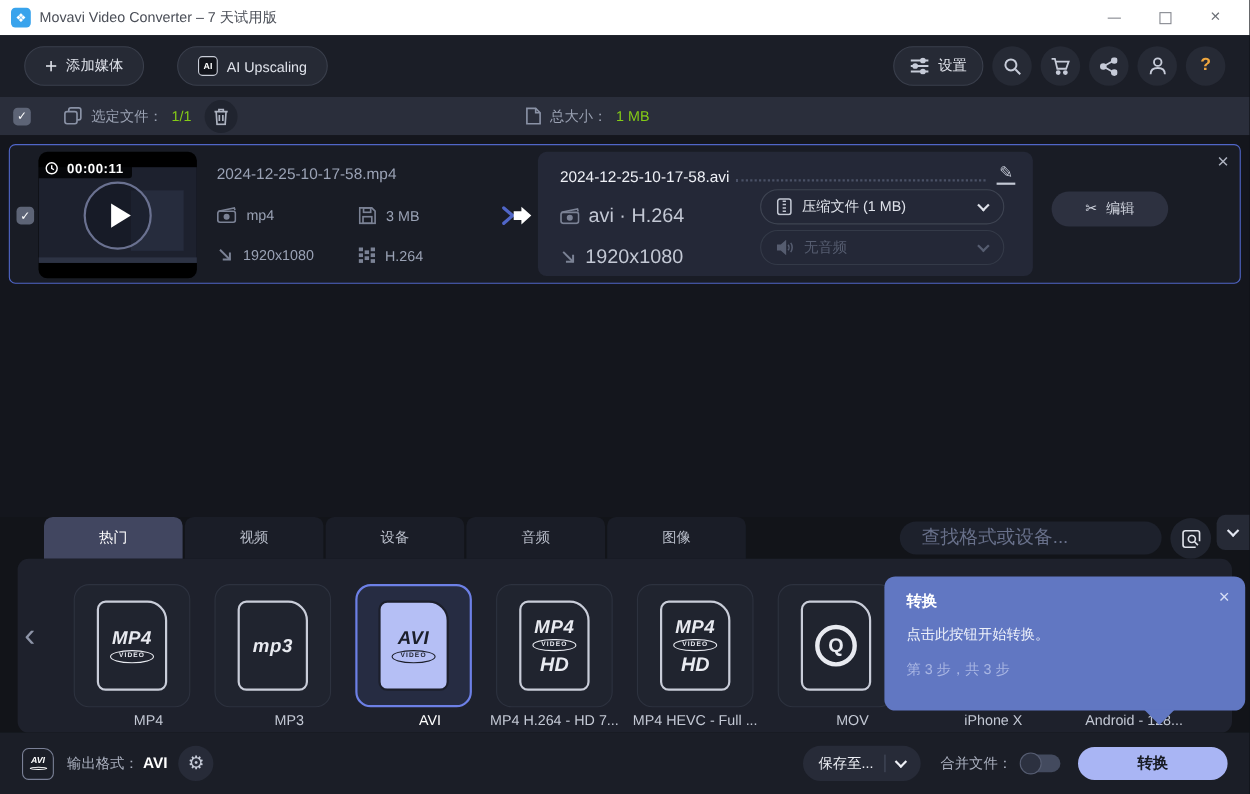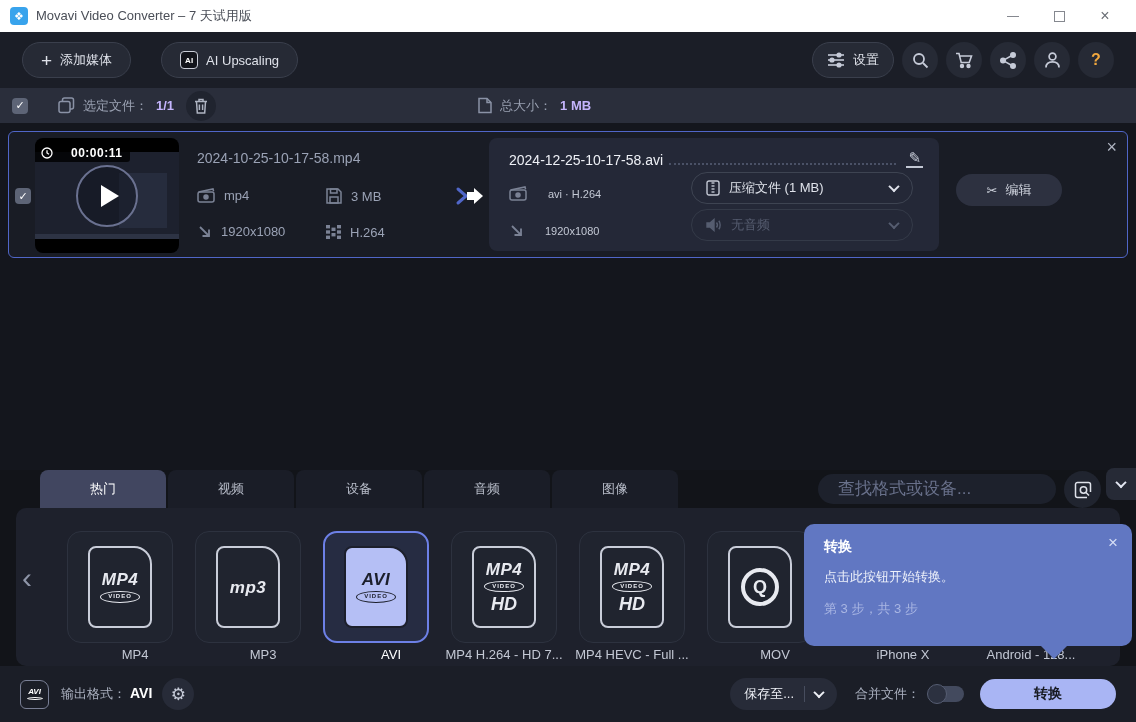--- a/index.html
+++ b/index.html
@@ -25,45 +25,45 @@
   .toolbar-right { margin-left:auto; display:flex; align-items:center; gap:8px; }
   .circle-btn { width:36px; height:36px; border-radius:50%; background:#262a35; display:flex; align-items:center; justify-content:center; color:#c6cbd8; cursor:pointer; }
   .help-btn { color:#f0a73e; font-weight:bold; font-size:16px; }
   .icon-svg { display:block; }
 
   
   .selectbar { position:absolute; top:88px; left:0; width:100%; height:35px; background:#2a2e3b; display:flex; align-items:center; padding:0 12px; }
   .checkbox { width:16px; height:16px; border-radius:4px; background:#5d6476; color:#fff; font-size:11px; display:flex; align-items:center; justify-content:center; cursor:pointer; }
   .sel-group { display:flex; align-items:center; gap:8px; margin-left:30px; color:#8a92a6; }
   .sel-label { color:#9aa1b2; }
-  .sel-value { color:#c4b5fd; font-weight:bold; }
+  .sel-value { color:#84cc16; font-weight:normal; }
   .trash-btn { width:30px; height:30px; border-radius:50%; background:#20242f; display:flex; align-items:center; justify-content:center; color:#aeb4c2; margin-left:12px; cursor:pointer; }
   .size-group { display:flex; align-items:center; gap:8px; margin-left:262px; color:#8a92a6; }
 
   
   .listarea { position:absolute; top:123px; left:0; width:100%; height:347px; background:#14161d; }
   .filerow { position:absolute; top:8px; left:8px; width:1120px; height:127px; background:#191c25; border:1px solid #5066c8; border-radius:6px; }
   .row-check { position:absolute; left:6px; top:56px; }
   .thumb { position:absolute; left:26px; top:6px; width:144px; height:115px; background:#000; border-radius:8px; overflow:hidden; }
   .thumb-inner { position:absolute; left:0; top:14px; right:0; bottom:14px; background:#1d212e; }
   .thumb-box { position:absolute; left:58%; top:30%; width:34%; height:48%; background:#262c3d; }
   .thumb-task { position:absolute; left:0; bottom:14px; width:100%; height:5px; background:#2d3344; }
-  .dur-badge { position:absolute; left:0; top:6px; background:rgba(0,0,0,.8); border-radius:0 3px 3px 0; padding:2px 8px 2px 6px; display:flex; align-items:center; gap:18px; color:#fff; font-weight:bold; font-size:12px; letter-spacing:.5px; }
+  .dur-badge { position:absolute; left:0; top:6px; background:rgba(0,0,0,.8); border-radius:0 3px 3px 0; padding:2px 8px 2px 6px; display:flex; align-items:center; gap:8px; color:#fff; font-weight:bold; font-size:12px; letter-spacing:.5px; }
   .play-circle { position:absolute; left:50%; top:50%; transform:translate(-50%,-50%); width:62px; height:62px; border-radius:50%; border:2px solid #6a7190; background:rgba(18,20,30,.45); display:flex; align-items:center; justify-content:center; cursor:pointer; }
   .play-tri { width:0; height:0; border-left:18px solid #fff; border-top:11px solid transparent; border-bottom:11px solid transparent; margin-left:5px; }
   .src-name { position:absolute; left:188px; top:18px; color:#9aa2b5; font-size:14px; }
   .meta { position:absolute; display:flex; align-items:center; gap:9px; color:#9aa2b5; font-size:13px; }
   .meta .mi { color:#7b8295; }
   .transfer { position:absolute; left:446px; top:52px; color:#ffffff; }
   .outpanel { position:absolute; left:480px; top:6px; width:450px; height:113px; background:#242837; border-radius:8px; }
   .out-name-row { position:absolute; left:20px; right:16px; top:12px; display:flex; align-items:flex-end; }
   .out-name { color:#eef0f6; font-size:14px; white-space:nowrap; }
   .leader { flex:1; border-bottom:2px dotted #4a5166; margin:0 10px 3px 6px; }
   .pencil { color:#c3c8d4; font-size:15px; border-bottom:2px solid #c3c8d4; padding:0 2px 1px; cursor:pointer; line-height:1; }
-  .out-meta { position:absolute; display:flex; align-items:center; gap:21px; color:#c3c8d4; font-size:11px; }
+  .out-meta { position:absolute; display:flex; align-items:center; gap:8px; color:#c3c8d4; font-size:18px; }
   .out-meta .mi { color:#7b8295; }
   .drop-pill { position:absolute; left:202px; width:222px; height:32px; border:1px solid #3e4452; border-radius:16px; display:flex; align-items:center; gap:9px; padding:0 14px; color:#dfe2ea; cursor:pointer; font-size:13px; }
   .drop-pill .chev { margin-left:auto; }
   .drop-pill.disabled { color:#565d70; border-color:#343a48; cursor:default; }
   .drop-pill.disabled .mi, .drop-pill.disabled .chev { color:#565d70; }
   .edit-btn { position:absolute; left:947px; top:42px; width:106px; height:32px; border-radius:16px; background:#2d3140; display:flex; align-items:center; justify-content:center; gap:8px; color:#d0d4de; cursor:pointer; }
   .row-close { position:absolute; right:10px; top:6px; color:#aeb3c0; font-size:18px; cursor:pointer; line-height:1; }
 
   
   .tabsrow { position:absolute; top:470px; left:0; width:100%; height:38px; }
@@ -236,21 +236,21 @@
               <circle cx="6" cy="6" r="5"></circle>
               <path d="M6 3.2 V6 L8 7.3"></path>
             </svg>
           <span>00:00:11</span>
         </div>
         <div class="play-circle">
             <div class="play-tri"></div>
           </div>
       </div>
 
-      <div class="src-name">2024-10-25-10-17-58.mp4</div>
+      <div class="src-name">2024-12-25-10-17-58.mp4</div>
 
       <div class="meta" style="left:188px; top:56px;">
         <svg class="icon-svg mi" width="18" height="15" viewBox="0 0 18 15" fill="none" stroke="#7b8295" stroke-width="1.5">
             <rect x="1" y="4" width="16" height="10" rx="2"></rect>
             <path d="M1.5 4 L16 1 L16.6 3.2"></path>
             <circle cx="9" cy="9" r="2" fill="#7b8295"></circle>
           </svg>
         <span>mp4</span>
       </div>
       <div class="meta" style="left:317px; top:56px;">

